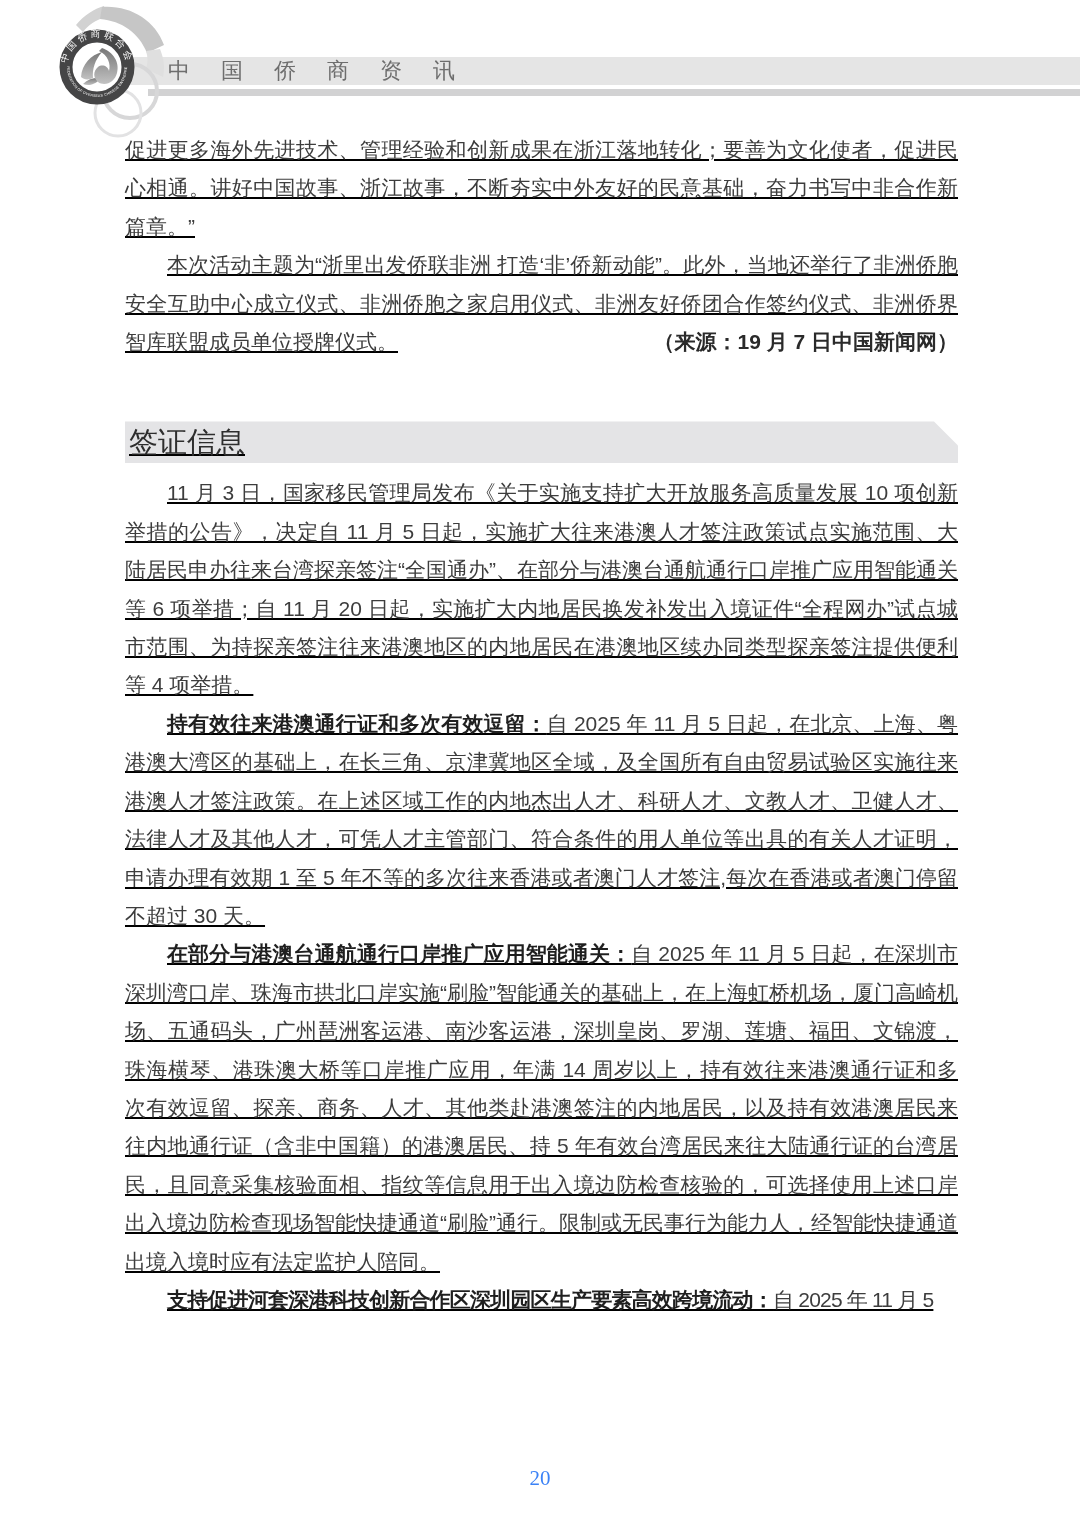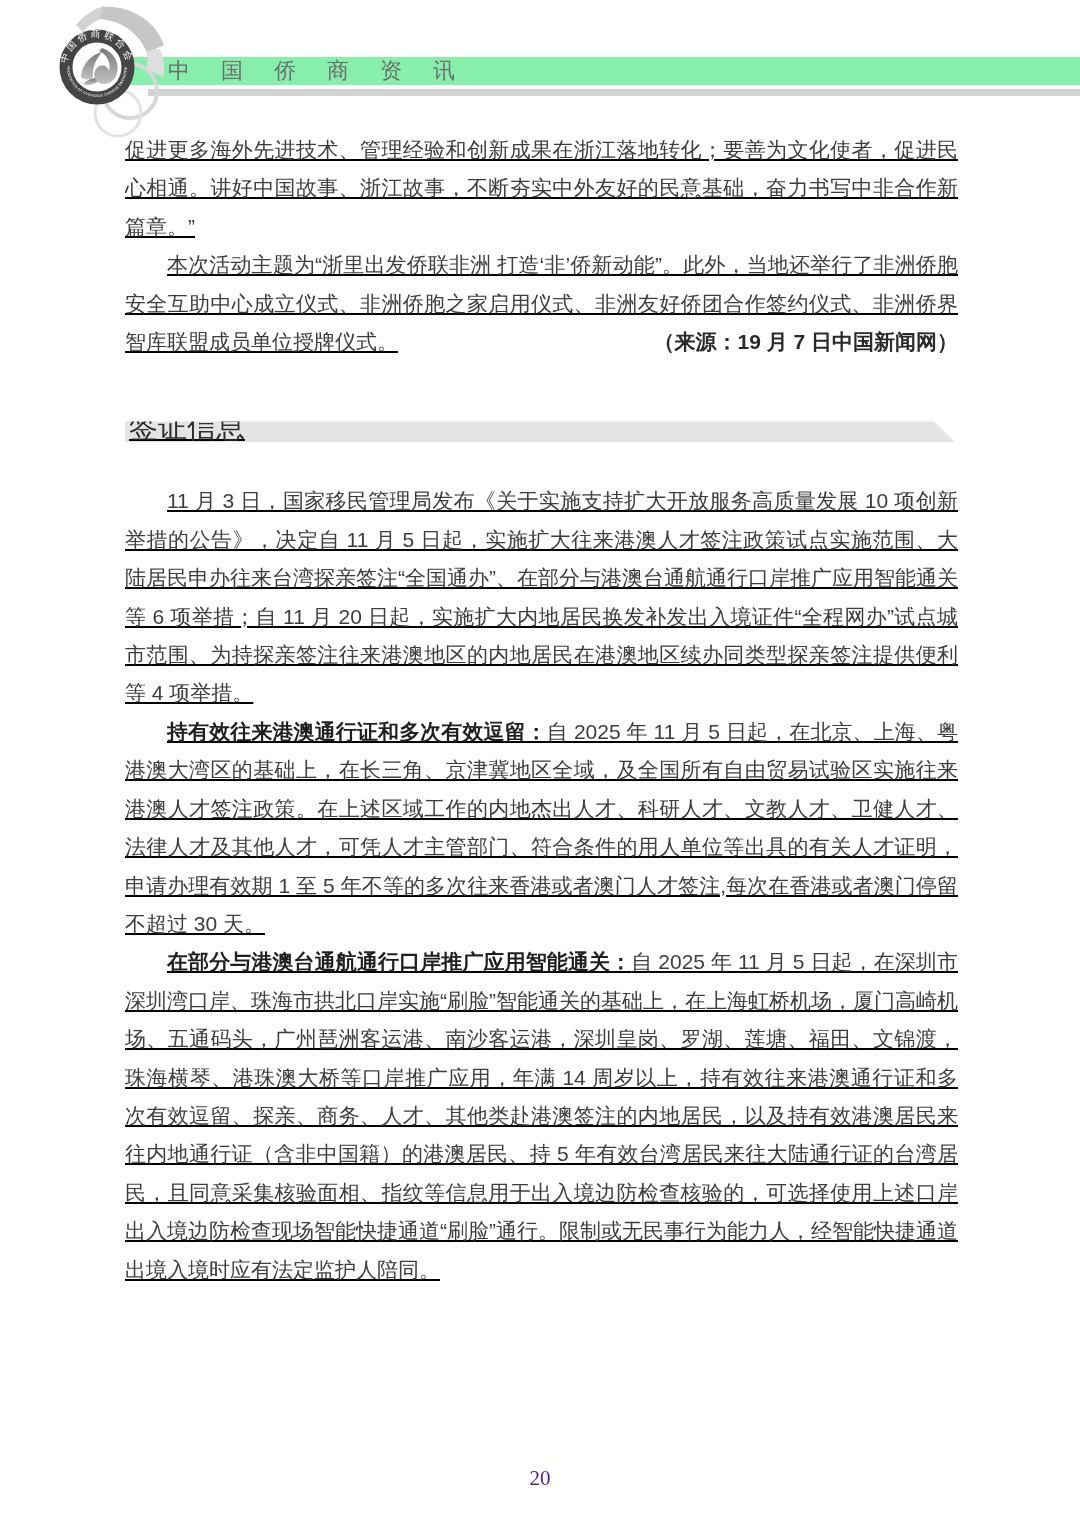--- a/index.html
+++ b/index.html
@@ -3,60 +3,60 @@
 <meta charset="utf-8">
 <style>
   html,body { margin:0; padding:0; background:#ffffff; }
   .page {
     position:relative; width:1080px; height:1525px; margin:0 auto;
     background:#ffffff; overflow:hidden;
     font-family:"Liberation Sans","DejaVu Sans",sans-serif;
   }
 
   
-  .bar-main { position:absolute; left:112px; top:57px; width:968px; height:28px; background:#86efac; }
+  .bar-main { position:absolute; left:112px; top:57px; width:968px; height:28px; background:#e5e5e5; }
   .masthead-text {
     position:absolute; left:56px; top:0; height:28px; line-height:28px;
     font-size:22px; color:#6e6e6e; letter-spacing:31px; white-space:nowrap;
   }
   .bar-thin { position:absolute; left:148px; top:89px; width:932px; height:7px; background:#d2d2d3; }
   .logo { position:absolute; left:42px; top:3px; width:150px; height:136px; }
 
   
   .content { position:absolute; left:125px; top:131px; width:833px;text-decoration:underline; }
   .para {
     margin:0; font-size:21px; line-height:38.4px; text-align:justify;
     color:#3d3d3d;
   }
   .para .lead { font-weight:700; color:#1f1f1f; }
   .indent { text-indent:2em; }
   .source-ref { float:right; font-weight:700; color:#2a2a2a; text-indent:0; }
 
   .section-banner {
-    margin-top:60px; height:21px; background:#e4e4e6;
+    margin-top:60px; height:42px; background:#e4e4e6;
     clip-path:polygon(0 0, calc(100% - 24px) 0, 100% 24px, 100% 100%, 0 100%);
-    display:flex; align-items:flex-end;
+    display:flex; align-items:center;
   }
   .section-banner .banner-label {
     font-family:"Liberation Serif","DejaVu Serif",serif;
     font-size:29px; color:#2e2e2e; padding-left:4px; line-height:1;
   }
 
   .article-title {
     margin:34px 0 0 0; font-size:29px; line-height:46px; font-weight:700;
     text-align:center; color:#2f2f2f;
   }
-  .first-para { margin-top:40px; }
+  .first-para { margin-top:11px; }
   .tight { letter-spacing:-0.8px; }
 
   
   .page-number {
     position:absolute; top:1466px; left:0; width:100%; text-align:center;
     font-family:"Liberation Serif","DejaVu Serif",serif;
-    font-size:21px; color:#4c1d95;
+    font-size:21px; color:#3b82f6;
   }
 </style>
 </head>
 <body>
 
 <div class="page">
 
   <div class="bar-main">
     <span class="masthead-text">中国侨商资讯</span>
   </div>
@@ -108,18 +108,19 @@
     </div>
 
 
     <p class="para indent first-para"><b class="lead"></b><span>11 月 3 日，国家移民管理局发布《关于实施支持扩大开放服务高质量发展 10 项创新举措的公告》，决定自 11 月 5 日起，实施扩大往来港澳人才签注政策试点实施范围、大陆居民申办往来台湾探亲签注“全国通办”、在部分与港澳台通航通行口岸推广应用智能通关等 6 项举措；自 11 月 20 日起，实施扩大内地居民换发补发出入境证件“全程网办”试点城市范围、为持探亲签注往来港澳地区的内地居民在港澳地区续办同类型探亲签注提供便利等 4 项举措。</span></p>
 
     <p class="para indent"><b class="lead">持有效往来港澳通行证和多次有效逗留：</b><span>自 2025 年 11 月 5 日起，在北京、上海、粤港澳大湾区的基础上，在长三角、京津冀地区全域，及全国所有自由贸易试验区实施往来港澳人才签注政策。在上述区域工作的内地杰出人才、科研人才、文教人才、卫健人才、法律人才及其他人才，可凭人才主管部门、符合条件的用人单位等出具的有关人才证明，申请办理有效期 1 至 5 年不等的多次往来香港或者澳门人才签注,每次在香港或者澳门停留不超过 30 天。</span></p>
 
 
     <p class="para indent"><b class="lead">在部分与港澳台通航通行口岸推广应用智能通关：</b><span>自 2025 年 11 月 5 日起，在深圳市深圳湾口岸、珠海市拱北口岸实施“刷脸”智能通关的基础上，在上海虹桥机场，厦门高崎机场、五通码头，广州琶洲客运港、南沙客运港，深圳皇岗、罗湖、莲塘、福田、文锦渡，珠海横琴、港珠澳大桥等口岸推广应用，年满 14 周岁以上，持有效往来港澳通行证和多次有效逗留、探亲、商务、人才、其他类赴港澳签注的内地居民，以及持有效港澳居民来往内地通行证（含非中国籍）的港澳居民、持 5 年有效台湾居民来往大陆通行证的台湾居民，且同意采集核验面相、指纹等信息用于出入境边防检查核验的，可选择使用上述口岸出入境边防检查现场智能快捷通道“刷脸”通行。限制或无民事行为能力人，经智能快捷通道出境入境时应有法定监护人陪同。</span></p>
 
+    <p class="para indent tight"><b class="lead">支持促进河套深港科技创新合作区深圳园区生产要素高效跨境流动：</b><span>自 2025 年 11 月 5</span></p>
 
   </main>
 
   <div class="page-number">20</div>
 
 </div>
 
 </body></html>

